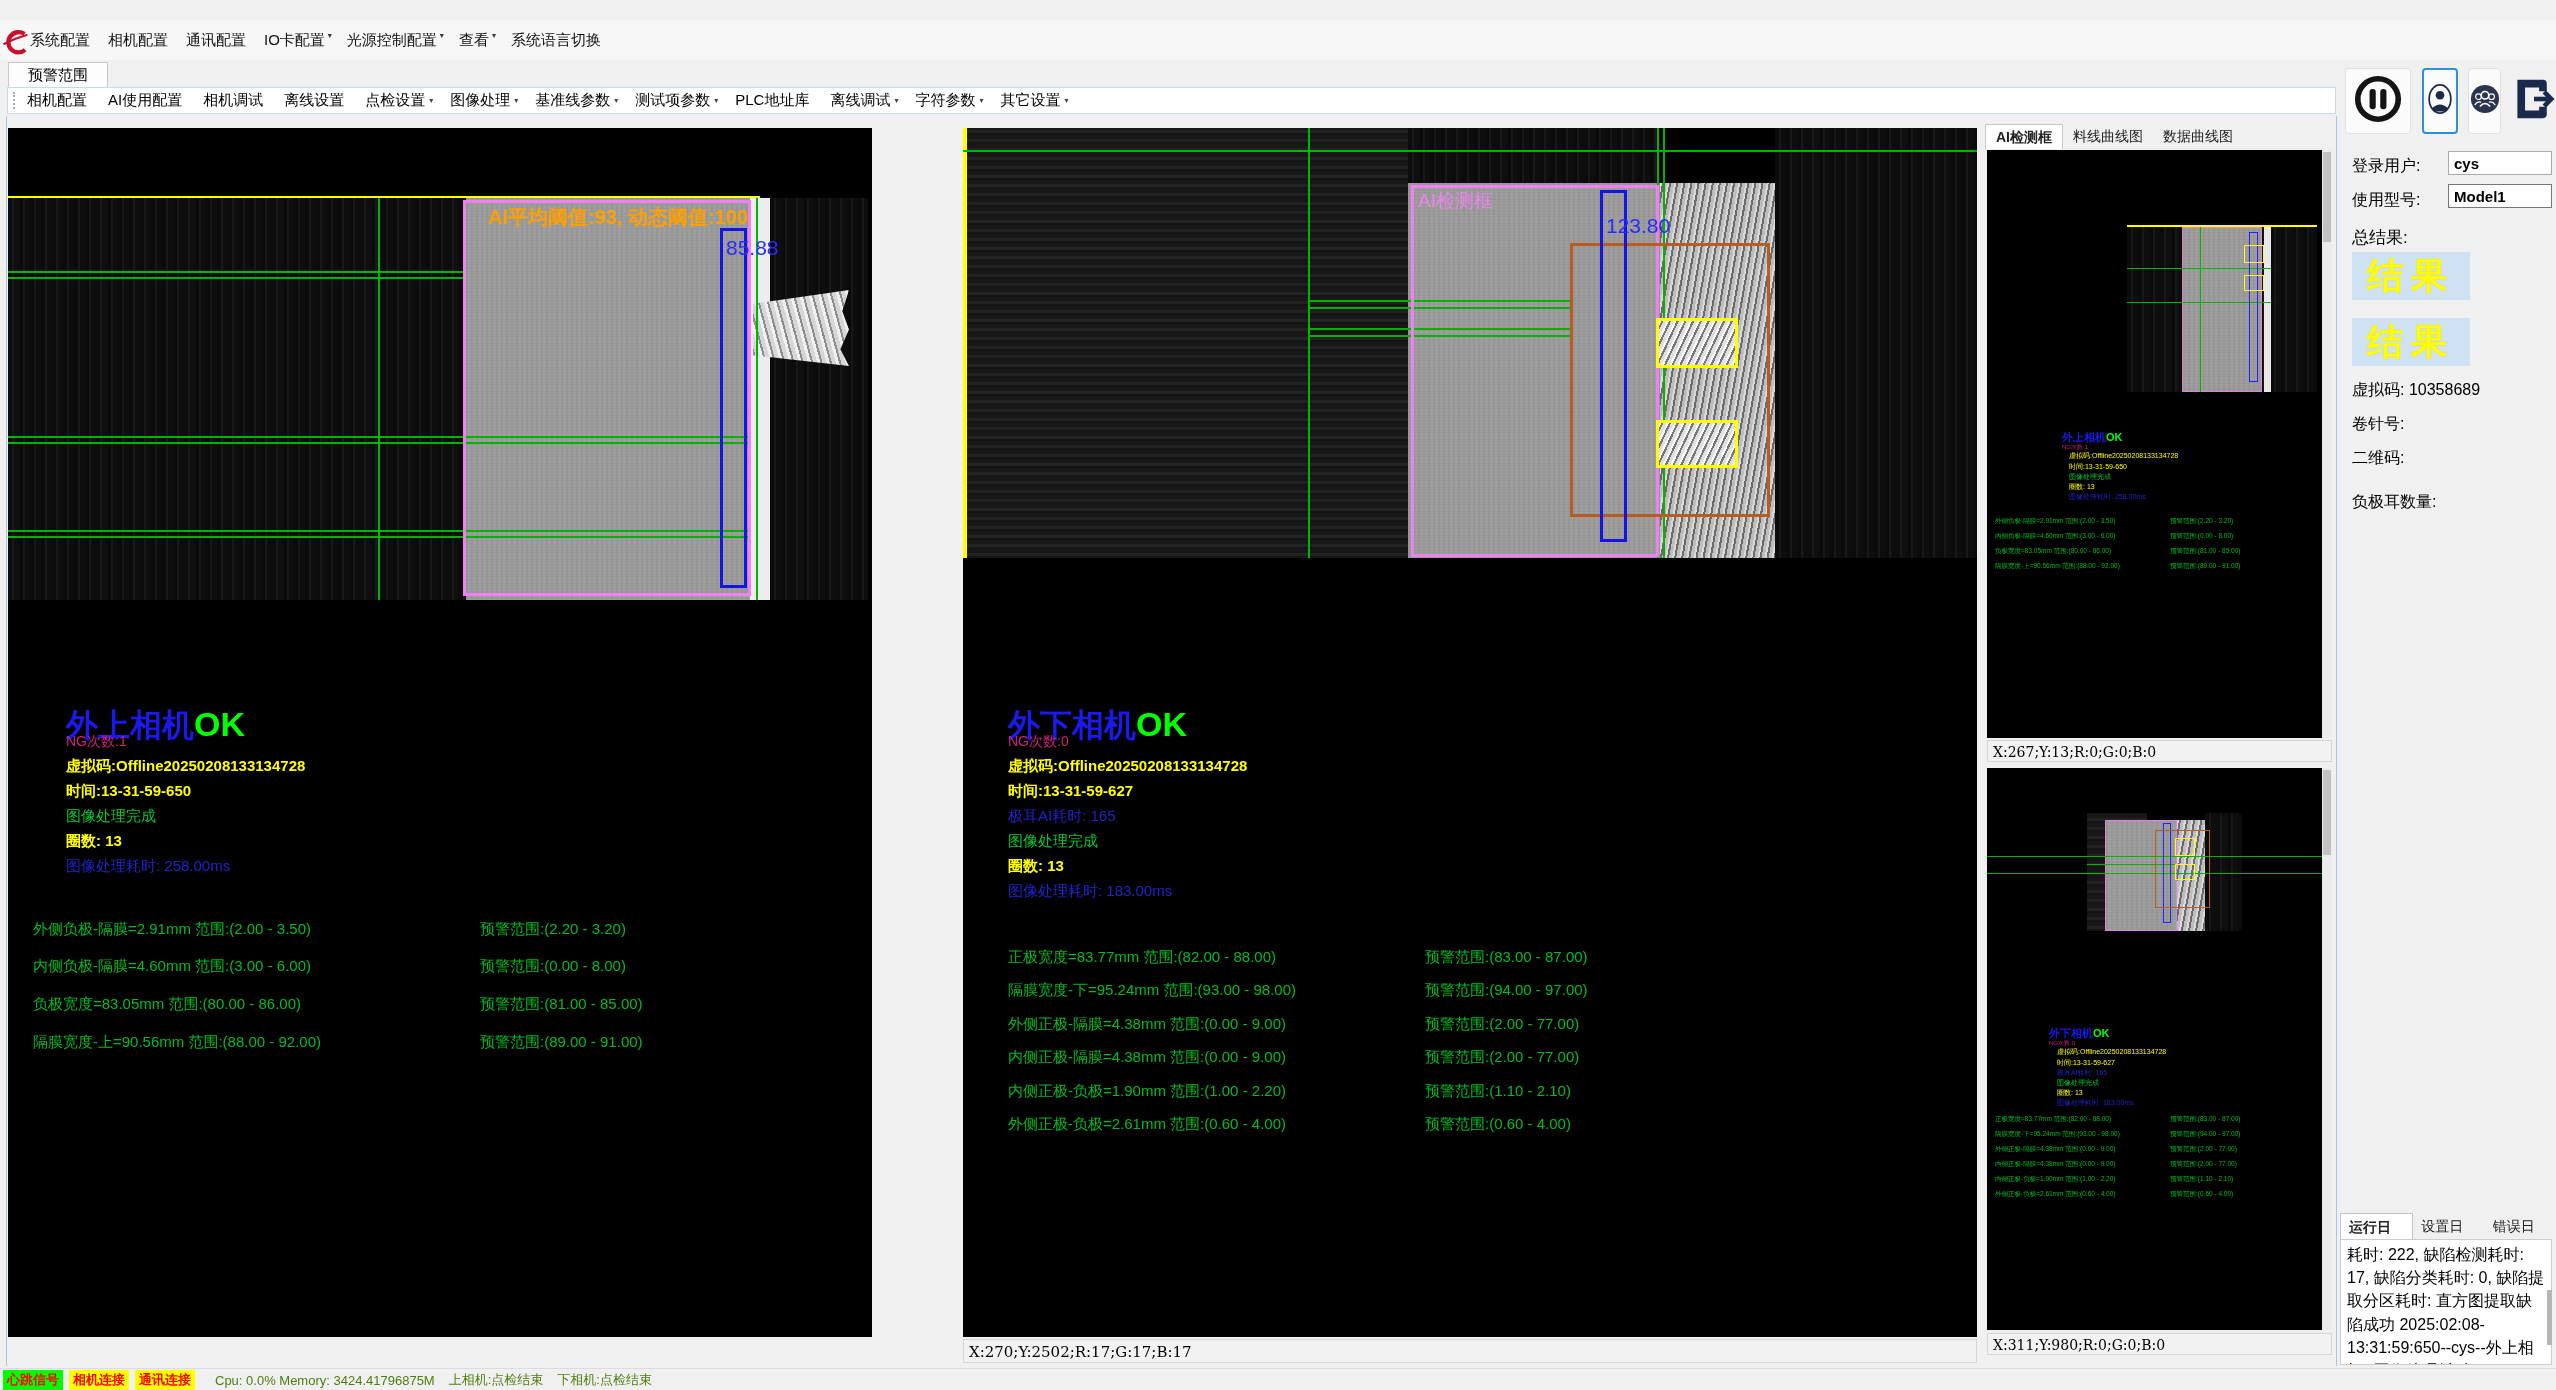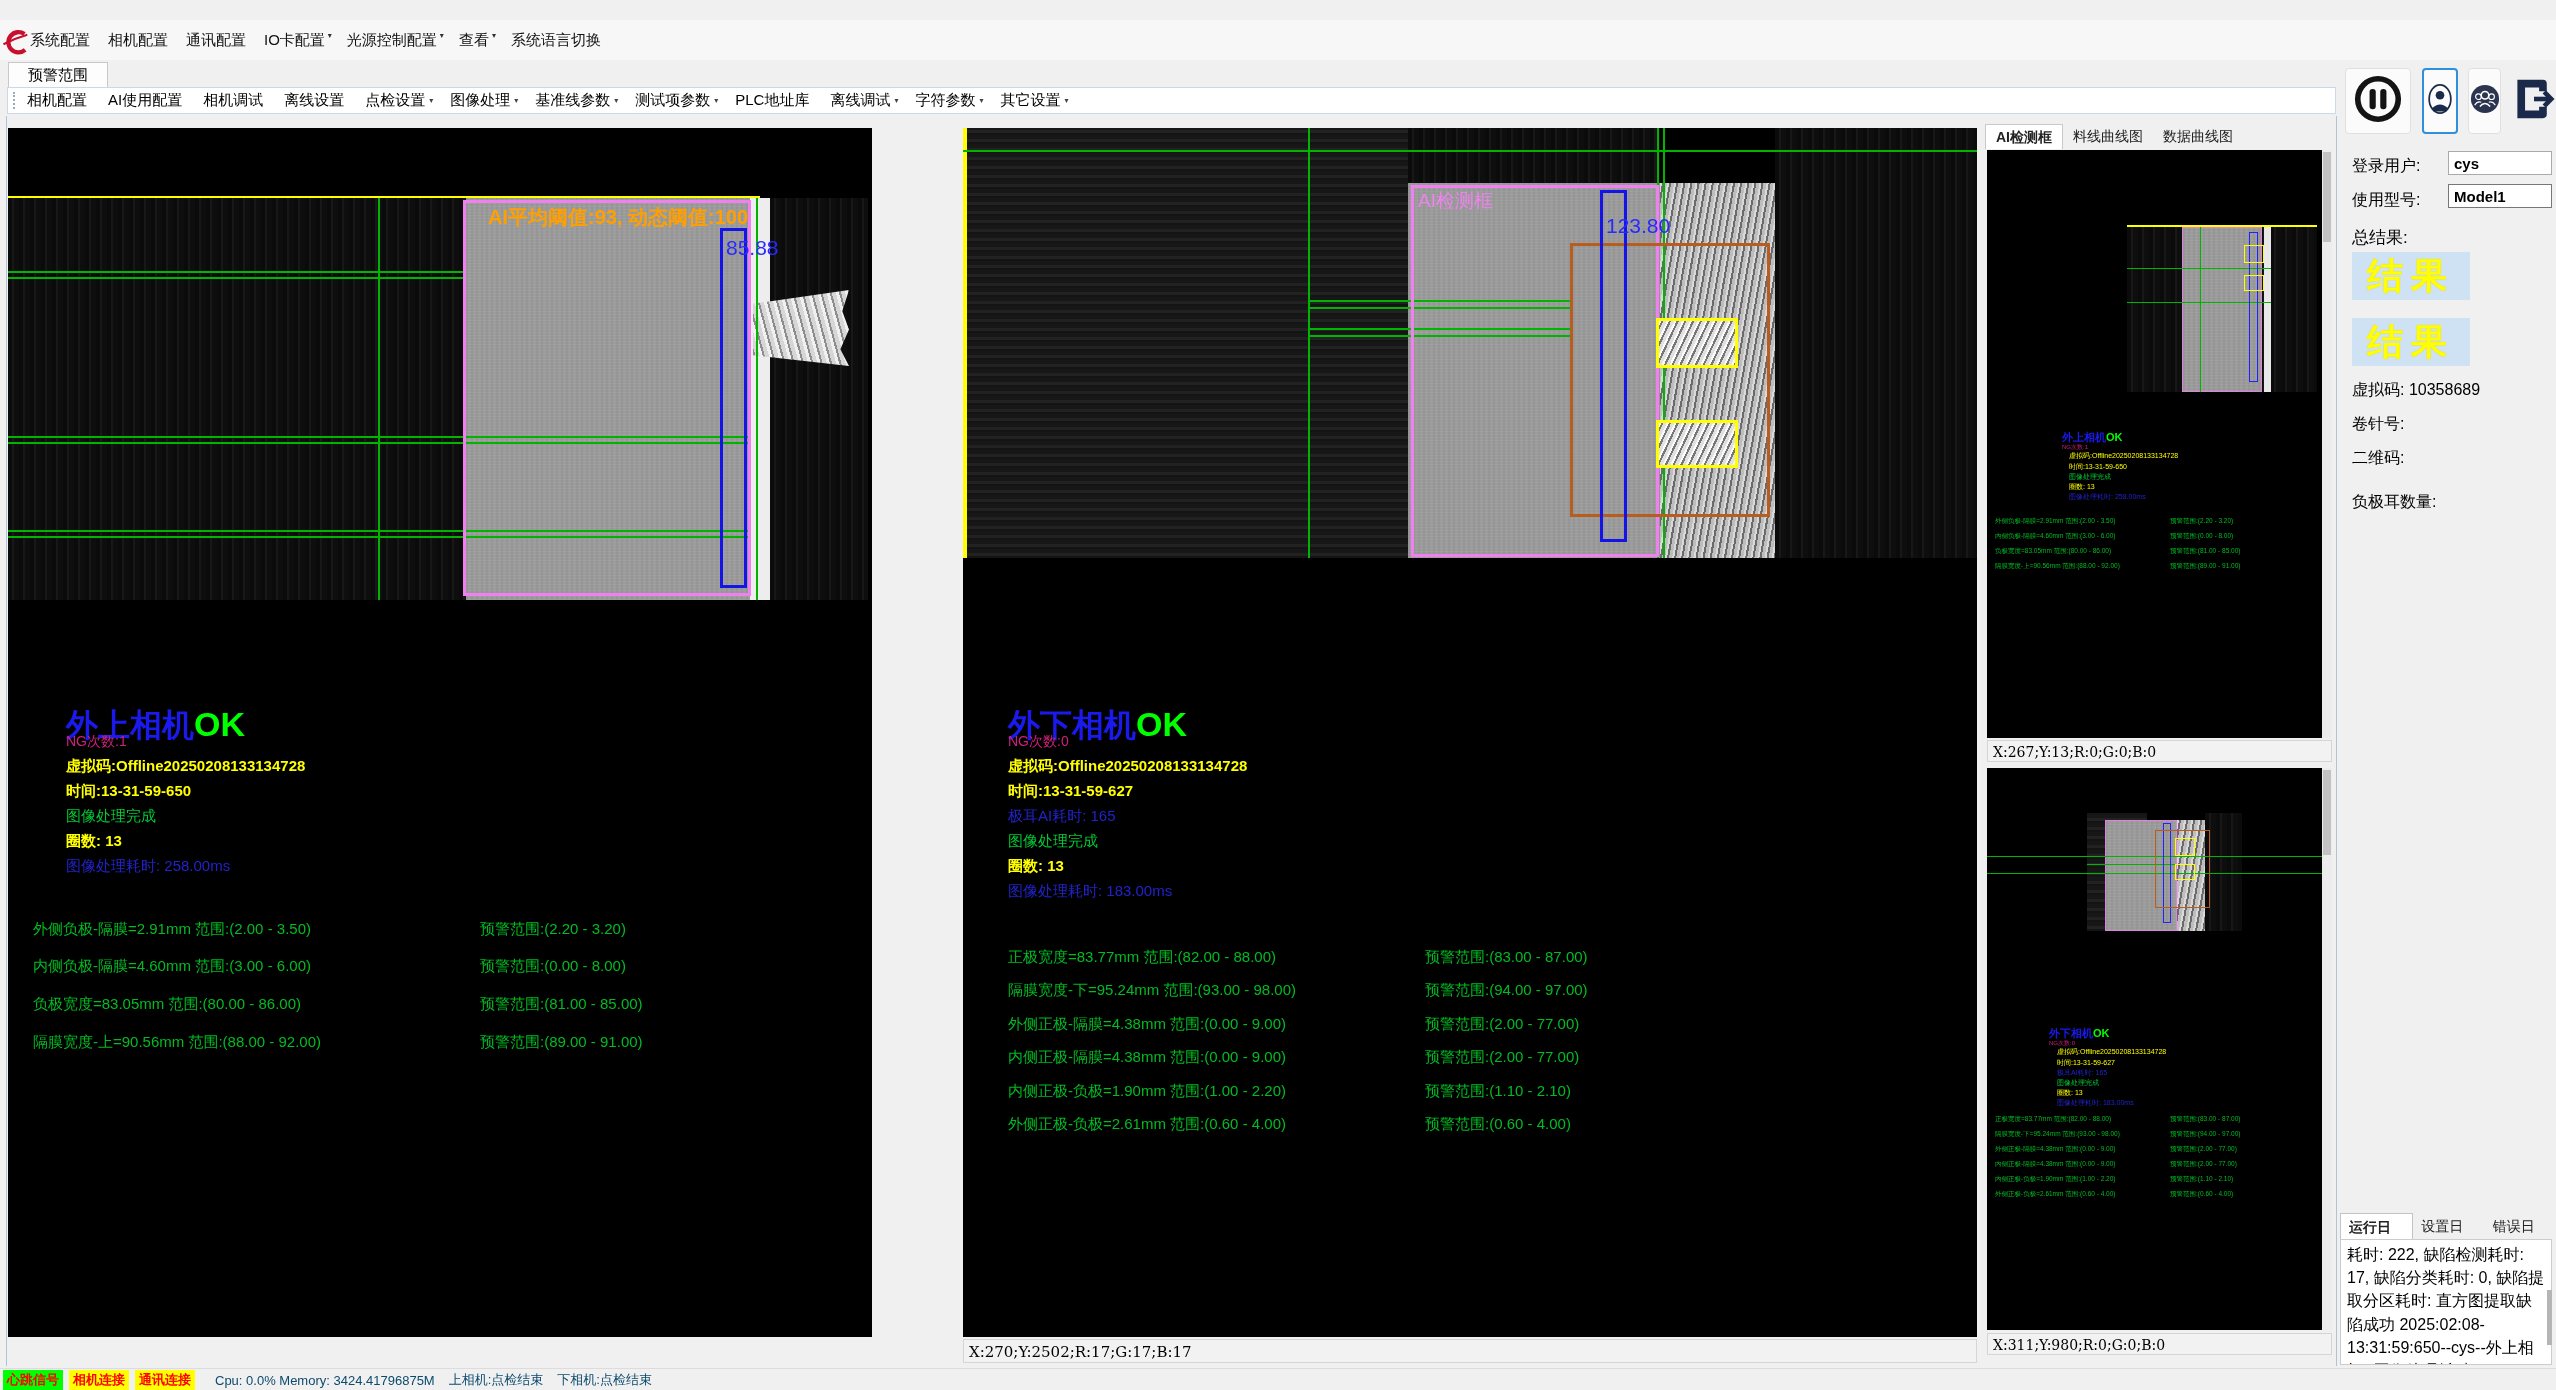--- a/index.html
+++ b/index.html
@@ -89,21 +89,21 @@
   .ltab.sel{background:#fff;border:1px solid #c4c4c4;border-bottom:none;font-weight:bold;}
   .logbody{position:absolute;left:2340px;top:1239px;width:212px;height:126px;background:#fff;
            border:1px solid #ccc;font-size:16px;line-height:1.45;padding:3px 6px;box-sizing:border-box;overflow:hidden;}
 
   
   .statusbar{position:absolute;left:0;top:1368px;width:2556px;height:22px;background:#f0f0f0;
              border-top:1px solid #dcdcdc;display:flex;align-items:center;font-size:13px;}
   .chip{padding:1px 4px;margin-right:6px;color:#ff0000;font-weight:bold;}
   .chip.green{background:#00ff00;margin-left:3px;}
   .chip.yellow{background:#ffff00;}
-  .sbtext{margin-left:14px;color:#0c4a6e;}
+  .sbtext{margin-left:14px;color:#4d7c0f;}
 </style>
 </head>
 <body>
 
 <div id="app">
 
 
   <div class="menubar">
     <span class="logo">
       <svg viewBox="0 0 36 40" width="26" height="32">

